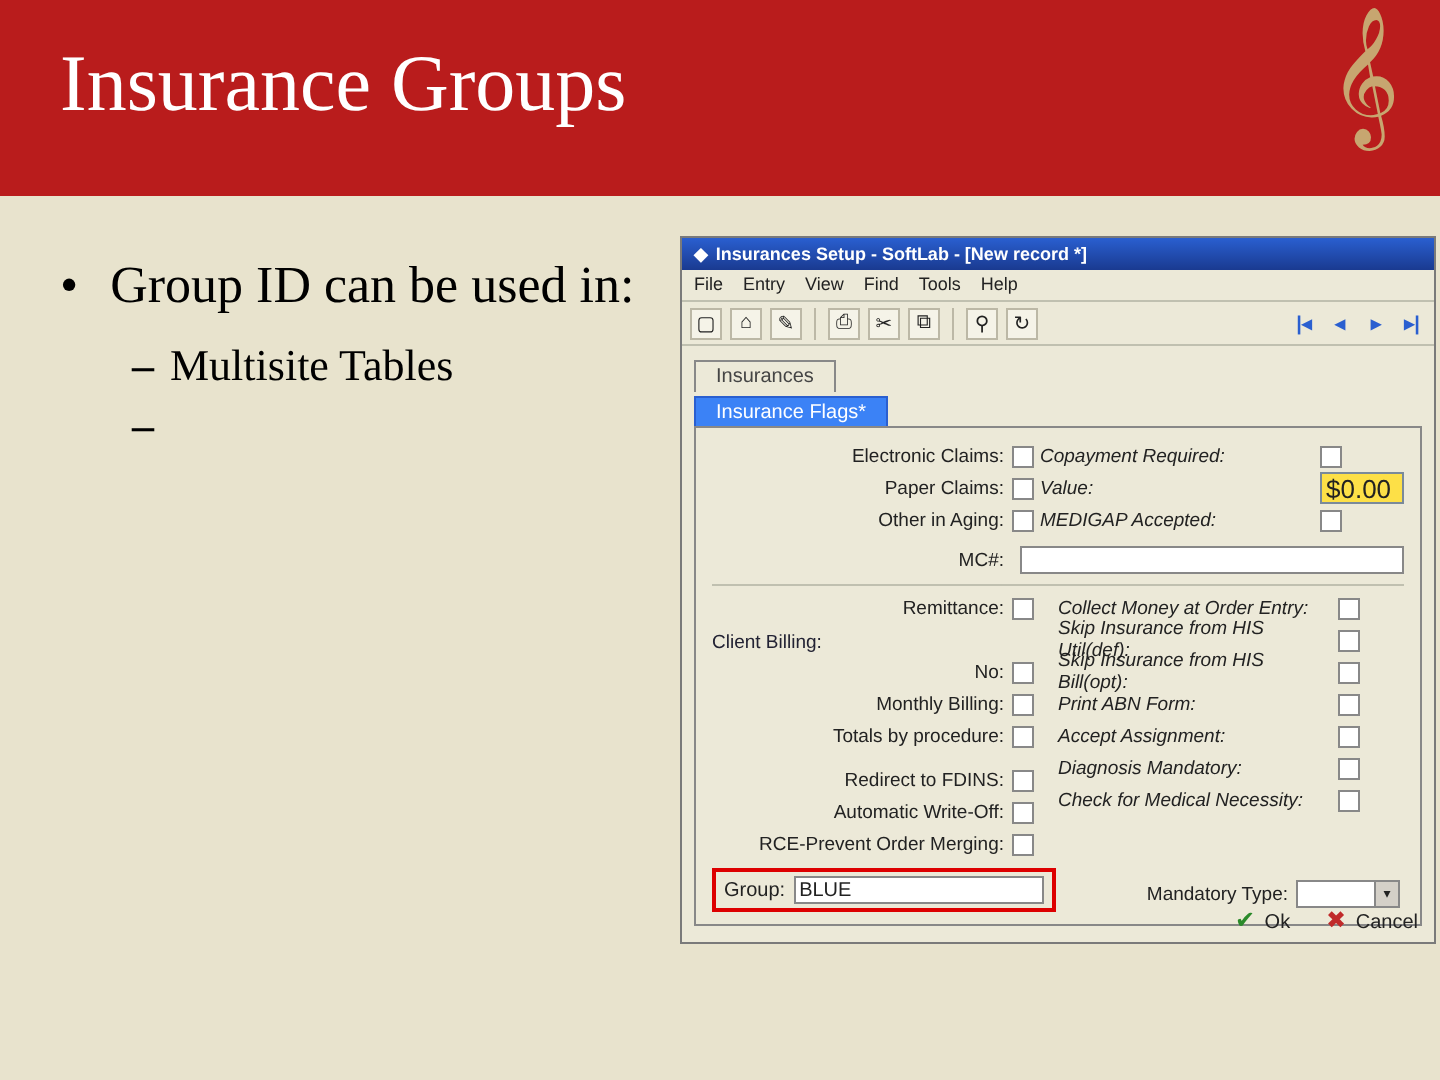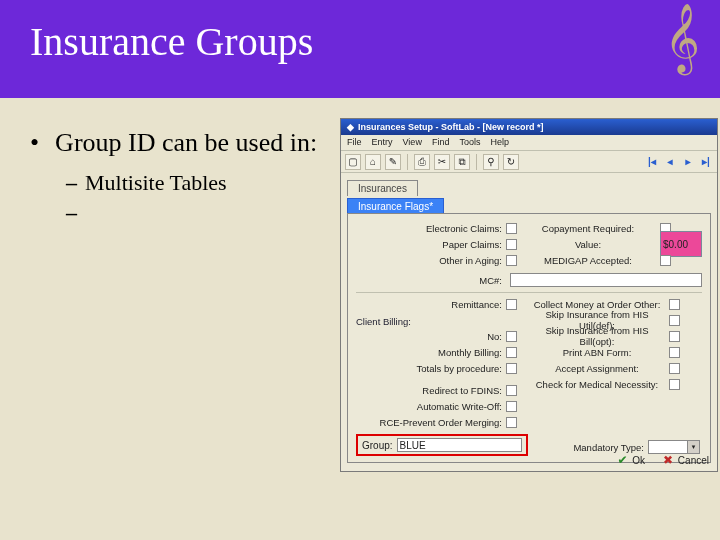--- a/index.html
+++ b/index.html
@@ -6,21 +6,21 @@
   body {
     margin: 0;
     width: 720px;
     height: 540px;
     background: #e8e3cd;
     font-family: "Times New Roman", serif;
     overflow: hidden;
     position: relative;
   }
   .header {
-    background: #6d28d9;
+    background: #b91c1c;
     color: #fff;
     padding: 18px 30px 28px 30px;
     position: relative;
     height: 98px;
   }
   .header h1 {
     margin: 0;
     font-size: 40px;
     font-weight: normal;
   }
@@ -133,28 +133,28 @@
     border:1px solid #888;
     margin: 0 6px 0 6px;
     background:#ece9d8;
     height: 250px;
     padding: 6px 8px;
     font-size:9.5px;
     position:relative;
   }
   .row { display:flex; align-items:center; height:16px; }
   .row .lbl-l { flex:0 0 150px; text-align:right; padding-right:4px; }
-  .row .lbl-r { flex:0 0 140px; text-align:center; padding-right:4px; }
+  .row .lbl-r { flex:0 0 140px; text-align:left; padding-right:4px;font-style:italic; }
   .ck {
     width:11px; height:11px; border:1px solid #888; background:#fff;
     display:inline-block;
   }
   .valbox {
-    width:42px; height:26px; border:1px solid #7a8a9a; background:#ec4899;
-    font-size:10px; padding:0 2px; display:inline-flex; align-items:center;
+    width:42px; height:16px; border:1px solid #7a8a9a; background:#fde047;
+    font-size:13px; padding:0 2px; display:inline-flex; align-items:center;
   }
   .twocol { display:flex; }
   .col { flex:1; }
   .fullrow { margin:4px 0; }
   .mcfield {
     border:1px solid #888; height:14px; background:#fff; flex:1;
   }
   .grouprow {
     position:absolute;
     bottom:6px; left:8px;
@@ -320,37 +320,41 @@
             <span class="lbl-l">Automatic Write-Off:</span>
             <span class="ck"></span>
           </div>
         <div class="row">
             <span class="lbl-l">RCE-Prevent Order Merging:</span>
             <span class="ck"></span>
           </div>
       </div>
       <div class="col">
         <div class="row">
-            <span class="lbl-r">Collect Money at Order Other:</span>
+            <span class="lbl-r">Collect Money at Order Entry:</span>
             <span class="ck"></span>
           </div>
         <div class="row">
             <span class="lbl-r">Skip Insurance from HIS Util(def):</span>
             <span class="ck"></span>
           </div>
         <div class="row">
             <span class="lbl-r">Skip Insurance from HIS Bill(opt):</span>
             <span class="ck"></span>
           </div>
         <div class="row">
             <span class="lbl-r">Print ABN Form:</span>
             <span class="ck"></span>
           </div>
         <div class="row">
             <span class="lbl-r">Accept Assignment:</span>
+            <span class="ck"></span>
+          </div>
+        <div class="row">
+            <span class="lbl-r">Diagnosis Mandatory:</span>
             <span class="ck"></span>
           </div>
         <div class="row">
             <span class="lbl-r">Check for Medical Necessity:</span>
             <span class="ck"></span>
           </div>
       </div>
     </div>
 
     <div class="grouprow">

